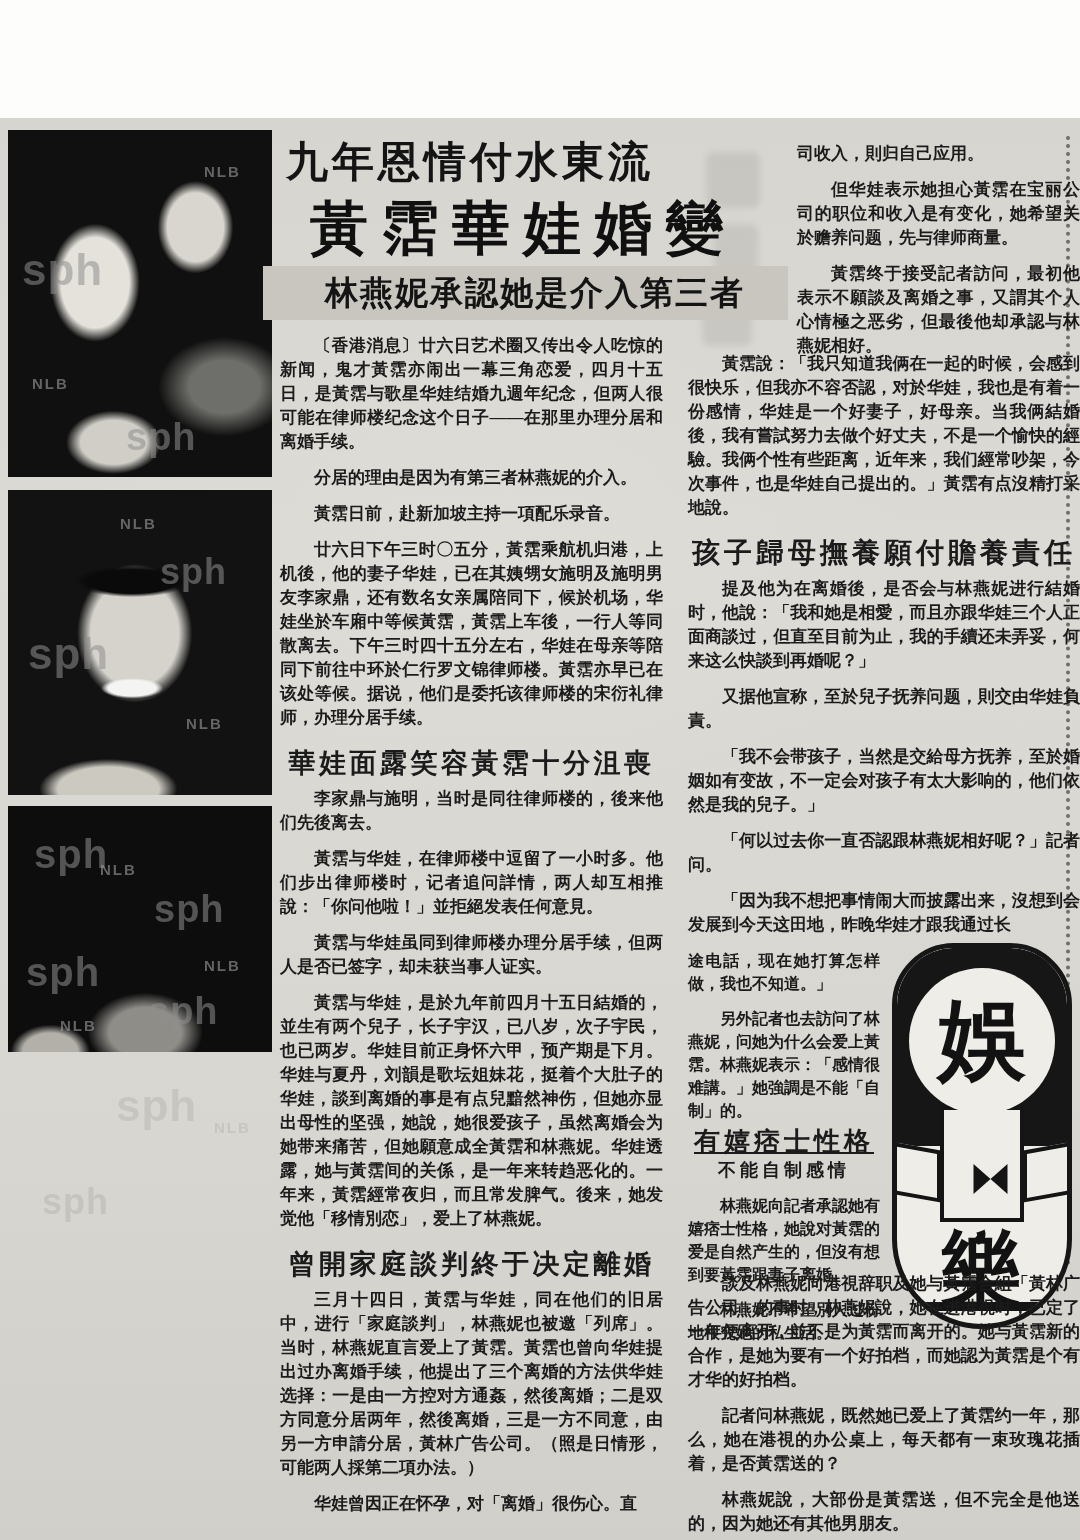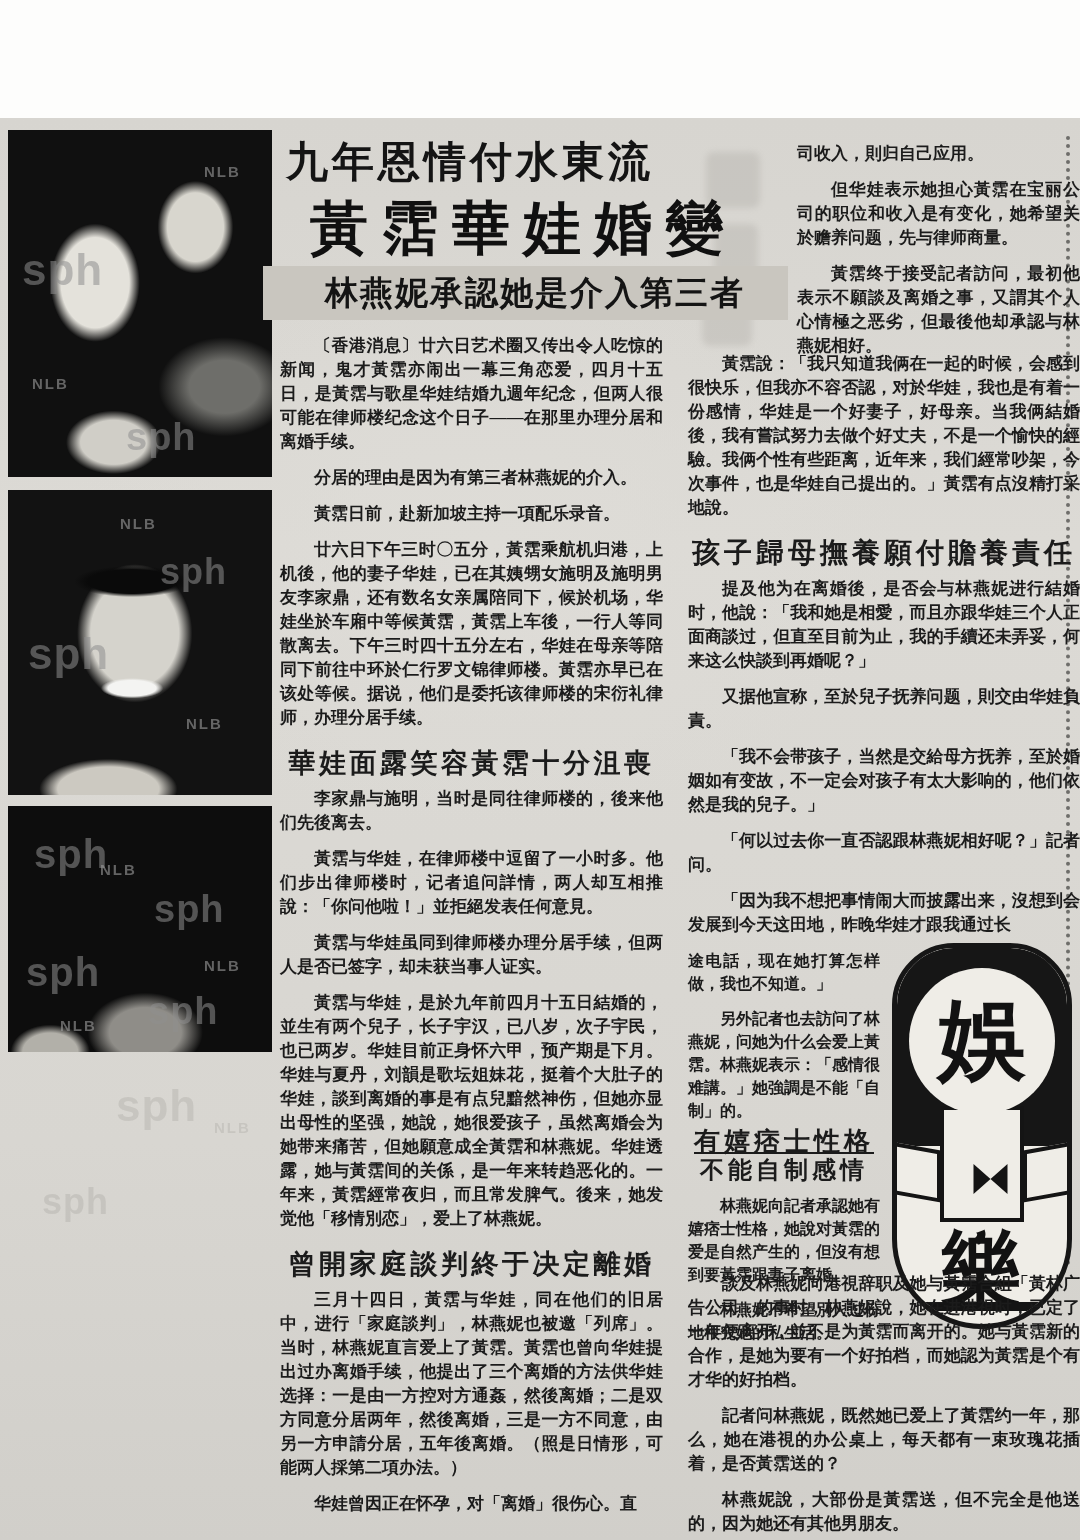--- a/index.html
+++ b/index.html
@@ -61,21 +61,21 @@
         font-weight:bold;text-align:justify;text-justify:inter-character;}
   .colRbot{position:absolute;left:688px;top:1142px;width:392px;font-size:17px;line-height:24px;
         font-weight:bold;text-align:justify;text-justify:inter-character;}
   .p{margin:12px 0 2px;text-indent:2em;}
   .p.cont{text-indent:0;}
   .p.nr{font-size:16px;line-height:23px;}
   .sub{font-weight:bold;text-align:center;white-space:nowrap;margin:21px 0 7px;letter-spacing:3.5px;}
   .subL{font-size:27px;}
   .subR{font-size:28px;letter-spacing:4px;}
   .subN{font-size:26px;letter-spacing:4px;margin:8px 0 4px;text-decoration:underline;}
-  .subN2{font-size:24px;letter-spacing:4px;margin:0 0 10px;}
+  .subN2{font-size:18px;letter-spacing:4px;margin:0 0 10px;}
   .rule-dot{position:absolute;left:1066px;top:18px;height:1130px;width:0;
             border-left:4px dotted #4b4b48;opacity:.75;}
   
   .logo{float:right;width:180px;height:386px;margin:4px 8px 10px 12px;position:relative;
         border:5px solid #161616;border-radius:62px 62px 90px 90px;background:#efede7;overflow:hidden;}
   .logo-top{position:absolute;left:0;right:0;top:0;height:198px;background:#161616;
             border-radius:56px 56px 0 0;}
   .logo-circle{position:absolute;top:20px;left:50%;transform:translateX(-50%);width:146px;height:146px;
             border-radius:50%;background:#efede7;display:flex;align-items:center;justify-content:center;}
   .logo-circle span{font-size:88px;font-weight:bold;color:#121212;font-family:"Liberation Serif",serif;}
@@ -141,21 +141,21 @@
       <p class="p">〔香港消息〕廿六日艺术圈又传出令人吃惊的新闻，鬼才黃霑亦闹出一幕三角恋爱，四月十五日，是黃霑与歌星华娃结婚九週年纪念，但两人很可能在律师楼纪念这个日子——在那里办理分居和离婚手续。</p>
       <p class="p">分居的理由是因为有第三者林燕妮的介入。</p>
       <p class="p">黃霑日前，赴新加坡主持一項配乐录音。</p>
       <p class="p">廿六日下午三时〇五分，黃霑乘航机归港，上机後，他的妻子华娃，已在其姨甥女施明及施明男友李家鼎，还有数名女亲属陪同下，候於机场，华娃坐於车廂中等候黃霑，黃霑上车後，一行人等同散离去。下午三时四十五分左右，华娃在母亲等陪同下前往中环於仁行罗文锦律师楼。黃霑亦早已在该处等候。据说，他们是委托该律师楼的宋衍礼律师，办理分居手续。</p>
       <div class="sub subL">華娃面露笑容黃霑十分沮喪</div>
       <p class="p">李家鼎与施明，当时是同往律师楼的，後来他们先後离去。</p>
       <p class="p">黃霑与华娃，在律师楼中逗留了一小时多。他们步出律师楼时，记者追问詳情，两人却互相推說：「你问他啦！」並拒絕发表任何意見。</p>
       <p class="p">黃霑与华娃虽同到律师楼办理分居手续，但两人是否已签字，却未获当事人证实。</p>
       <p class="p">黃霑与华娃，是於九年前四月十五日結婚的，並生有两个兒子，长子宇汉，已八岁，次子宇民，也已两岁。华娃目前正身怀六甲，预产期是下月。华娃与夏丹，刘韻是歌坛姐妹花，挺着个大肚子的华娃，談到离婚的事是有点兒黯然神伤，但她亦显出母性的坚强，她說，她很爱孩子，虽然离婚会为她带来痛苦，但她願意成全黃霑和林燕妮。华娃透露，她与黃霑间的关係，是一年来转趋恶化的。一年来，黃霑經常夜归，而且常发脾气。後来，她发觉他「移情別恋」，爱上了林燕妮。</p>
       <div class="sub subL">曾開家庭談判終于决定離婚</div>
-      <p class="p">三月十四日，黃霑与华娃，同在他们的旧居中，进行「家庭談判」，林燕妮也被邀「列席」。当时，林燕妮直言爱上了黃霑。黃霑也曾向华娃提出过办离婚手续，他提出了三个离婚的方法供华娃选择：一是由一方控对方通姦，然後离婚；二是双方同意分居两年，然後离婚，三是一方不同意，由另一方申請分居，五年後离婚。（照是日情形，可能两人採第二項办法。）</p>
+      <p class="p">三月十四日，黃霑与华娃，同在他们的旧居中，进行「家庭談判」，林燕妮也被邀「列席」。当时，林燕妮直言爱上了黃霑。黃霑也曾向华娃提出过办离婚手续，他提出了三个离婚的方法供华娃选择：一是由一方控对方通姦，然後离婚；二是双方同意分居两年，然後离婚，三是一方不同意，由另一方申請分居，黃林广告公司。（照是日情形，可能两人採第二項办法。）</p>
       <p class="p">华娃曾因正在怀孕，对「离婚」很伤心。直</p>
     </div>
 
     <div class="colRtop">
       <p class="p cont">司收入，則归自己应用。</p>
       <p class="p">但华娃表示她担心黃霑在宝丽公司的职位和收入是有变化，她希望关於赡养问题，先与律师商量。</p>
       <p class="p">黃霑终于接受記者訪问，最初他表示不願談及离婚之事，又謂其个人心情極之恶劣，但最後他却承認与林燕妮相好。</p>
     </div>
 
     <div class="colRmain">

